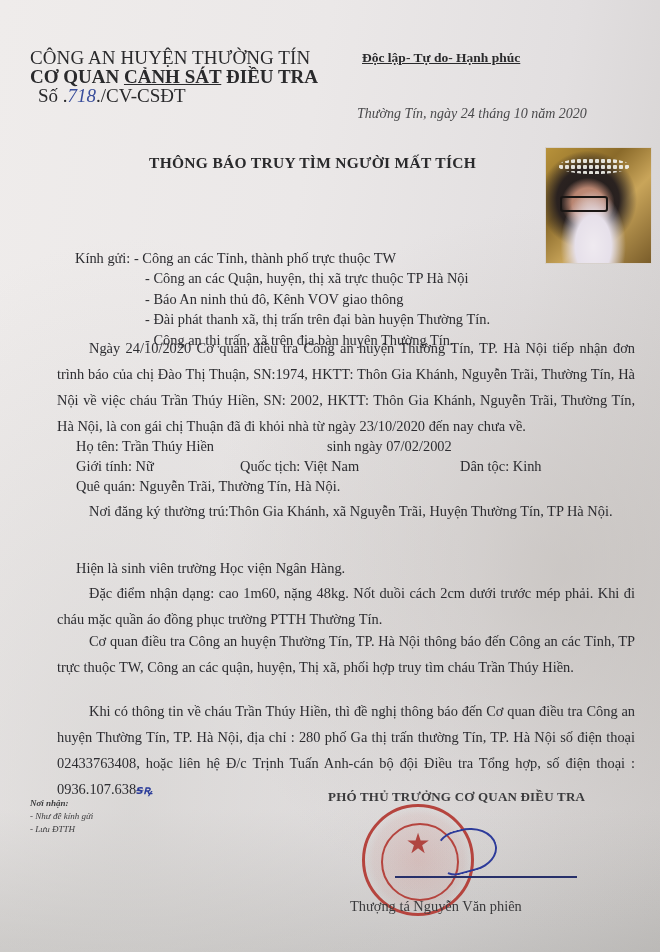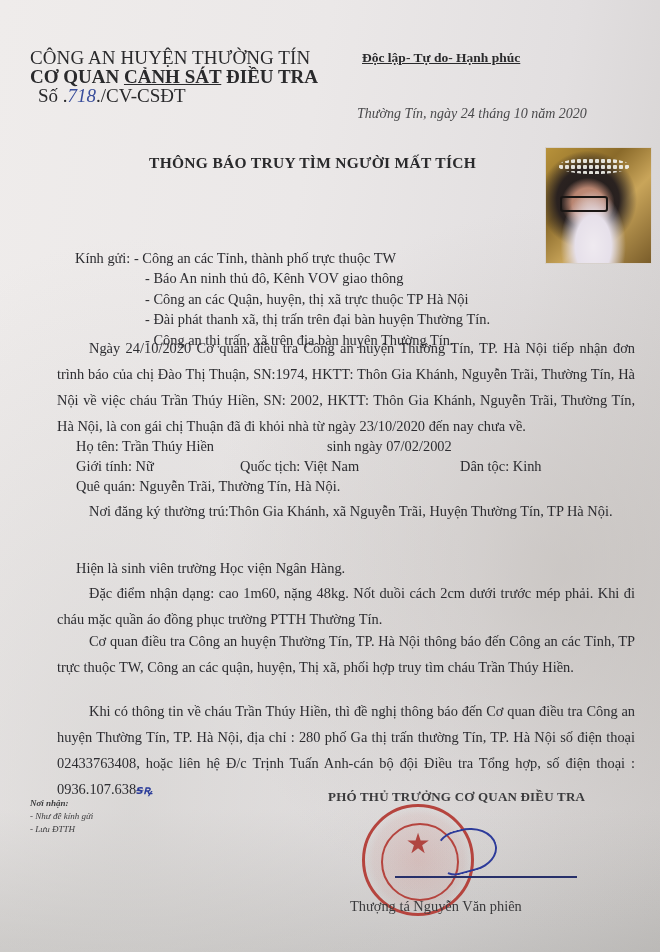--- a/index.html
+++ b/index.html
@@ -82,22 +82,22 @@
 
 <div class="abs title">THÔNG BÁO TRUY TÌM NGƯỜI MẤT TÍCH</div>
 
 <div class="photo">
   <div class="wreath"></div>
   <div class="glasses"></div>
 </div>
 
 <div class="abs body-text recipients">
   <div class="row"><span>Kính gửi: </span><span>- Công an các Tỉnh, thành phố trực thuộc TW</span></div>
+  <div class="row ind">- Công an các Quận, huyện, thị xã trực thuộc TP Hà Nội</div>
   <div class="row ind">- Báo An ninh thủ đô, Kênh VOV giao thông</div>
-  <div class="row ind">- Công an các Quận, huyện, thị xã trực thuộc TP Hà Nội</div>
   <div class="row ind">- Đài phát thanh xã, thị trấn trên đại bàn huyện Thường Tín.</div>
   <div class="row ind">- Công an thị trấn, xã trên địa bàn huyện Thường Tín.</div>
 </div>
 
 <div class="para" style="top:335px;">
   <span class="first">Ngày 24/10/2020 Cơ quan điều tra Công an huyện Thường Tín, TP. Hà Nội tiếp nhận đơn trình báo của chị Đào Thị Thuận, SN:1974, HKTT: Thôn Gia Khánh, Nguyễn Trãi, Thường Tín, Hà Nội về việc cháu Trần Thúy Hiền, SN: 2002, HKTT: Thôn Gia Khánh, Nguyễn Trãi, Thường Tín, Hà Nội, là con gái chị Thuận đã đi khỏi nhà từ ngày 23/10/2020 đến nay chưa về.</span>
 </div>
 
 <div class="line" style="left:76px; top:438px;">Họ tên: Trần Thúy Hiền</div>
 <div class="line" style="left:327px; top:438px;">sinh ngày 07/02/2002</div>

